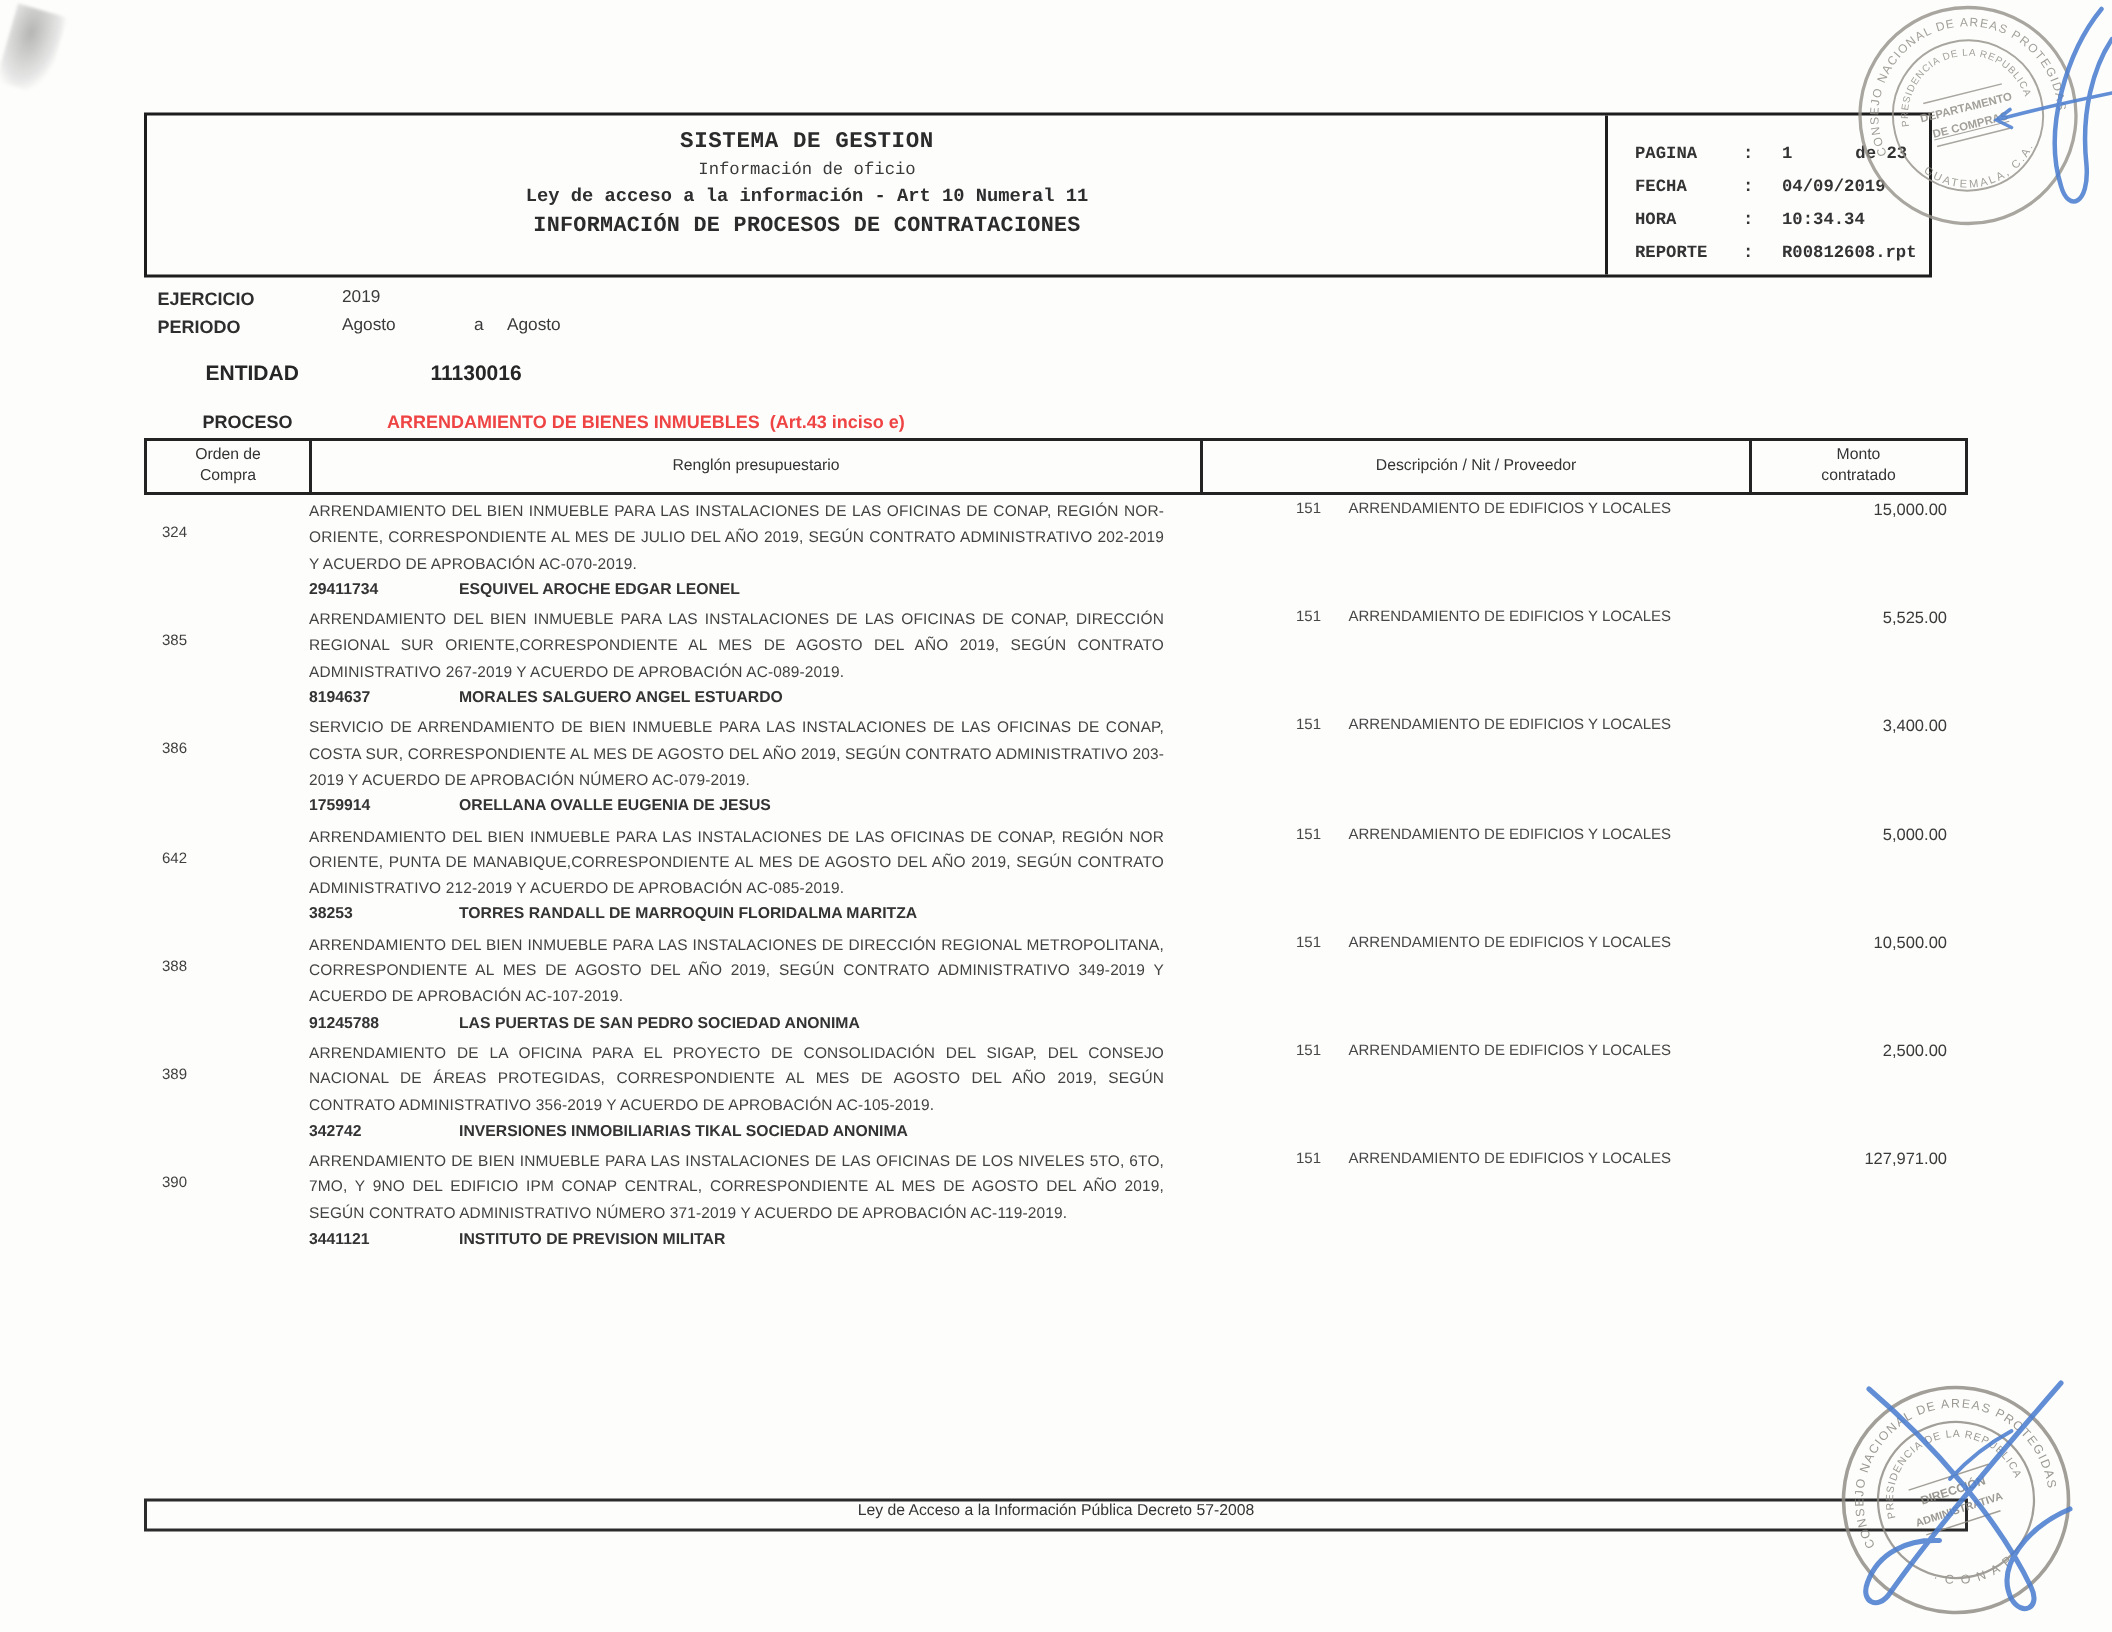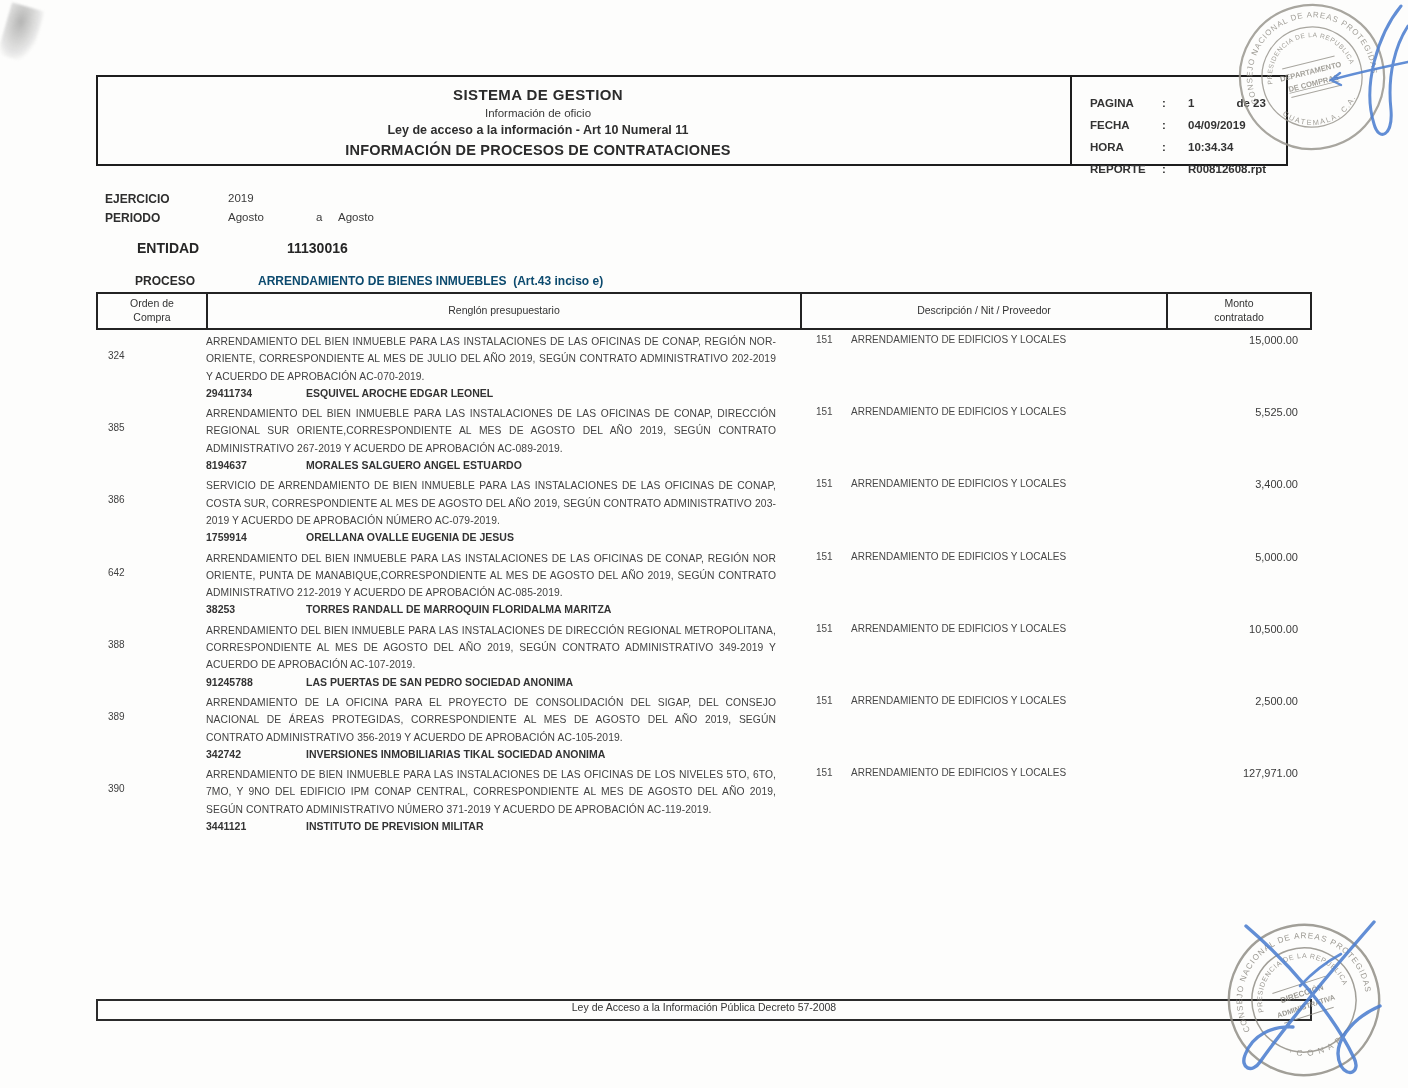--- a/index.html
+++ b/index.html
@@ -8,21 +8,21 @@
     background:#fdfdfc;color:#2f2f2f;
     font-family:"Liberation Sans", sans-serif;
     -webkit-font-smoothing:antialiased;
   }
   .abs{position:absolute;}
   
   .smudge{left:4px;top:6px;width:34px;height:54px;
     background:radial-gradient(ellipse at 40% 30%, rgba(110,110,110,.5), rgba(150,150,150,.22) 60%, transparent 78%);
     transform:rotate(16deg);filter:blur(1px);}
   
-  .hdr-box{left:96px;top:75px;width:1192px;height:91px;border:2px solid #1d1d1d;box-sizing:border-box;background:transparent;}
+  .hdr-box{left:96px;top:75px;width:1192px;height:110px;border:2px solid #1d1d1d;box-sizing:border-box;background:transparent;font-family:Liberation Mono, monospace;}
   .hdr-div{position:absolute;left:972px;top:0;bottom:0;width:2px;background:#1d1d1d;}
   .hdr-title{position:absolute;left:0;top:0;width:972px;height:100%;display:flex;flex-direction:column;align-items:center;padding-right:92px;box-sizing:border-box;}
   .t1{font-size:15px;font-weight:bold;letter-spacing:.4px;margin-top:9px;color:#2b2b2b;}
   .t2{font-size:11.5px;margin-top:4px;color:#3a3a3a;}
   .t3{font-size:12.5px;font-weight:bold;margin-top:4px;color:#2e2e2e;}
   .t4{font-size:14.5px;font-weight:bold;letter-spacing:.2px;margin-top:5px;color:#2b2b2b;}
   .hdr-info{position:absolute;left:992px;top:15px;width:300px;font-size:11.5px;font-weight:bold;color:#333;}
   .info-row{display:flex;line-height:22px;}
   .il{width:72px;}
   .ic{width:26px;}
@@ -32,35 +32,35 @@
   .m-ejercicio{left:105px;top:192px;}
   .m-periodo{left:105px;top:211px;}
   .m-label{font-weight:bold;font-size:12px;color:#2e2e2e;width:123px;}
   .m-v1{width:88px;}
   .m-conj{width:22px;}
   .m-entidad{left:105px;top:240px;padding-left:32px;}
   .e-label{font-weight:bold;font-size:14px;width:150px;color:#262626;}
   .e-value{font-weight:bold;font-size:14px;color:#262626;}
   .m-proceso{left:135px;top:274px;}
   .p-label{font-weight:bold;font-size:12px;width:123px;color:#2a2a2a;}
-  .p-value{font-weight:bold;font-size:12px;color:#0c4a6e;white-space:pre-wrap;}
+  .p-value{font-weight:bold;font-size:12px;color:#ef4444;white-space:pre-wrap;}
   
   .table{left:96px;top:292px;width:1216px;}
   .thead{display:grid;grid-template-columns:110px 594px 366px 146px;border-top:2px solid #232323;border-bottom:2px solid #232323;height:38px;box-sizing:border-box;}
   .th{border-left:2px solid #232323;display:flex;align-items:center;justify-content:center;text-align:center;font-size:10.5px;line-height:1.3;color:#333;padding:2px 4px;box-sizing:border-box;}
   .th:last-child{border-right:2px solid #232323;}
   .th .wrapnarrow{display:inline-block;max-width:64px;}
   .trow{display:grid;grid-template-columns:110px 594px 366px 146px;align-items:start;}
   .c-orden{font-size:10px;color:#3f3f3f;padding:20px 0 0 12px;}
   .c-desc{padding:3px 24px 0 0;box-sizing:border-box;}
   .desc-text{font-size:10.3px;line-height:17.3px;text-align:justify;color:#424242;letter-spacing:.1px;}
   .nit-line{display:flex;font-weight:bold;font-size:10.5px;line-height:17.3px;color:#333;}
   .nit{width:100px;}
   .c-reng{display:flex;font-size:10px;color:#474747;padding-top:4px;}
-  .reng-code{margin-left:16px;width:35px;}
+  .reng-code{margin-left:64px;width:35px;}
   .c-monto{font-size:11px;color:#3a3a3a;text-align:right;padding:4px 14px 0 0;box-sizing:border-box;width:146px;}
   
   .footer{left:96px;top:999px;width:1216px;height:22px;border:2px solid #2b2b2b;box-sizing:border-box;display:flex;align-items:flex-start;justify-content:center;font-size:10.5px;color:#353535;background:transparent;}
   
   .stamp{pointer-events:none;opacity:.82;}
   .stamp-top{left:1222px;top:-13px;width:180px;height:180px;transform:rotate(-14deg);}
   .stamp-bottom{left:1212px;top:908px;width:184px;height:184px;transform:rotate(-18deg);}
   .sig-layer{left:0;top:0;pointer-events:none;}
 </style>
 </head>

